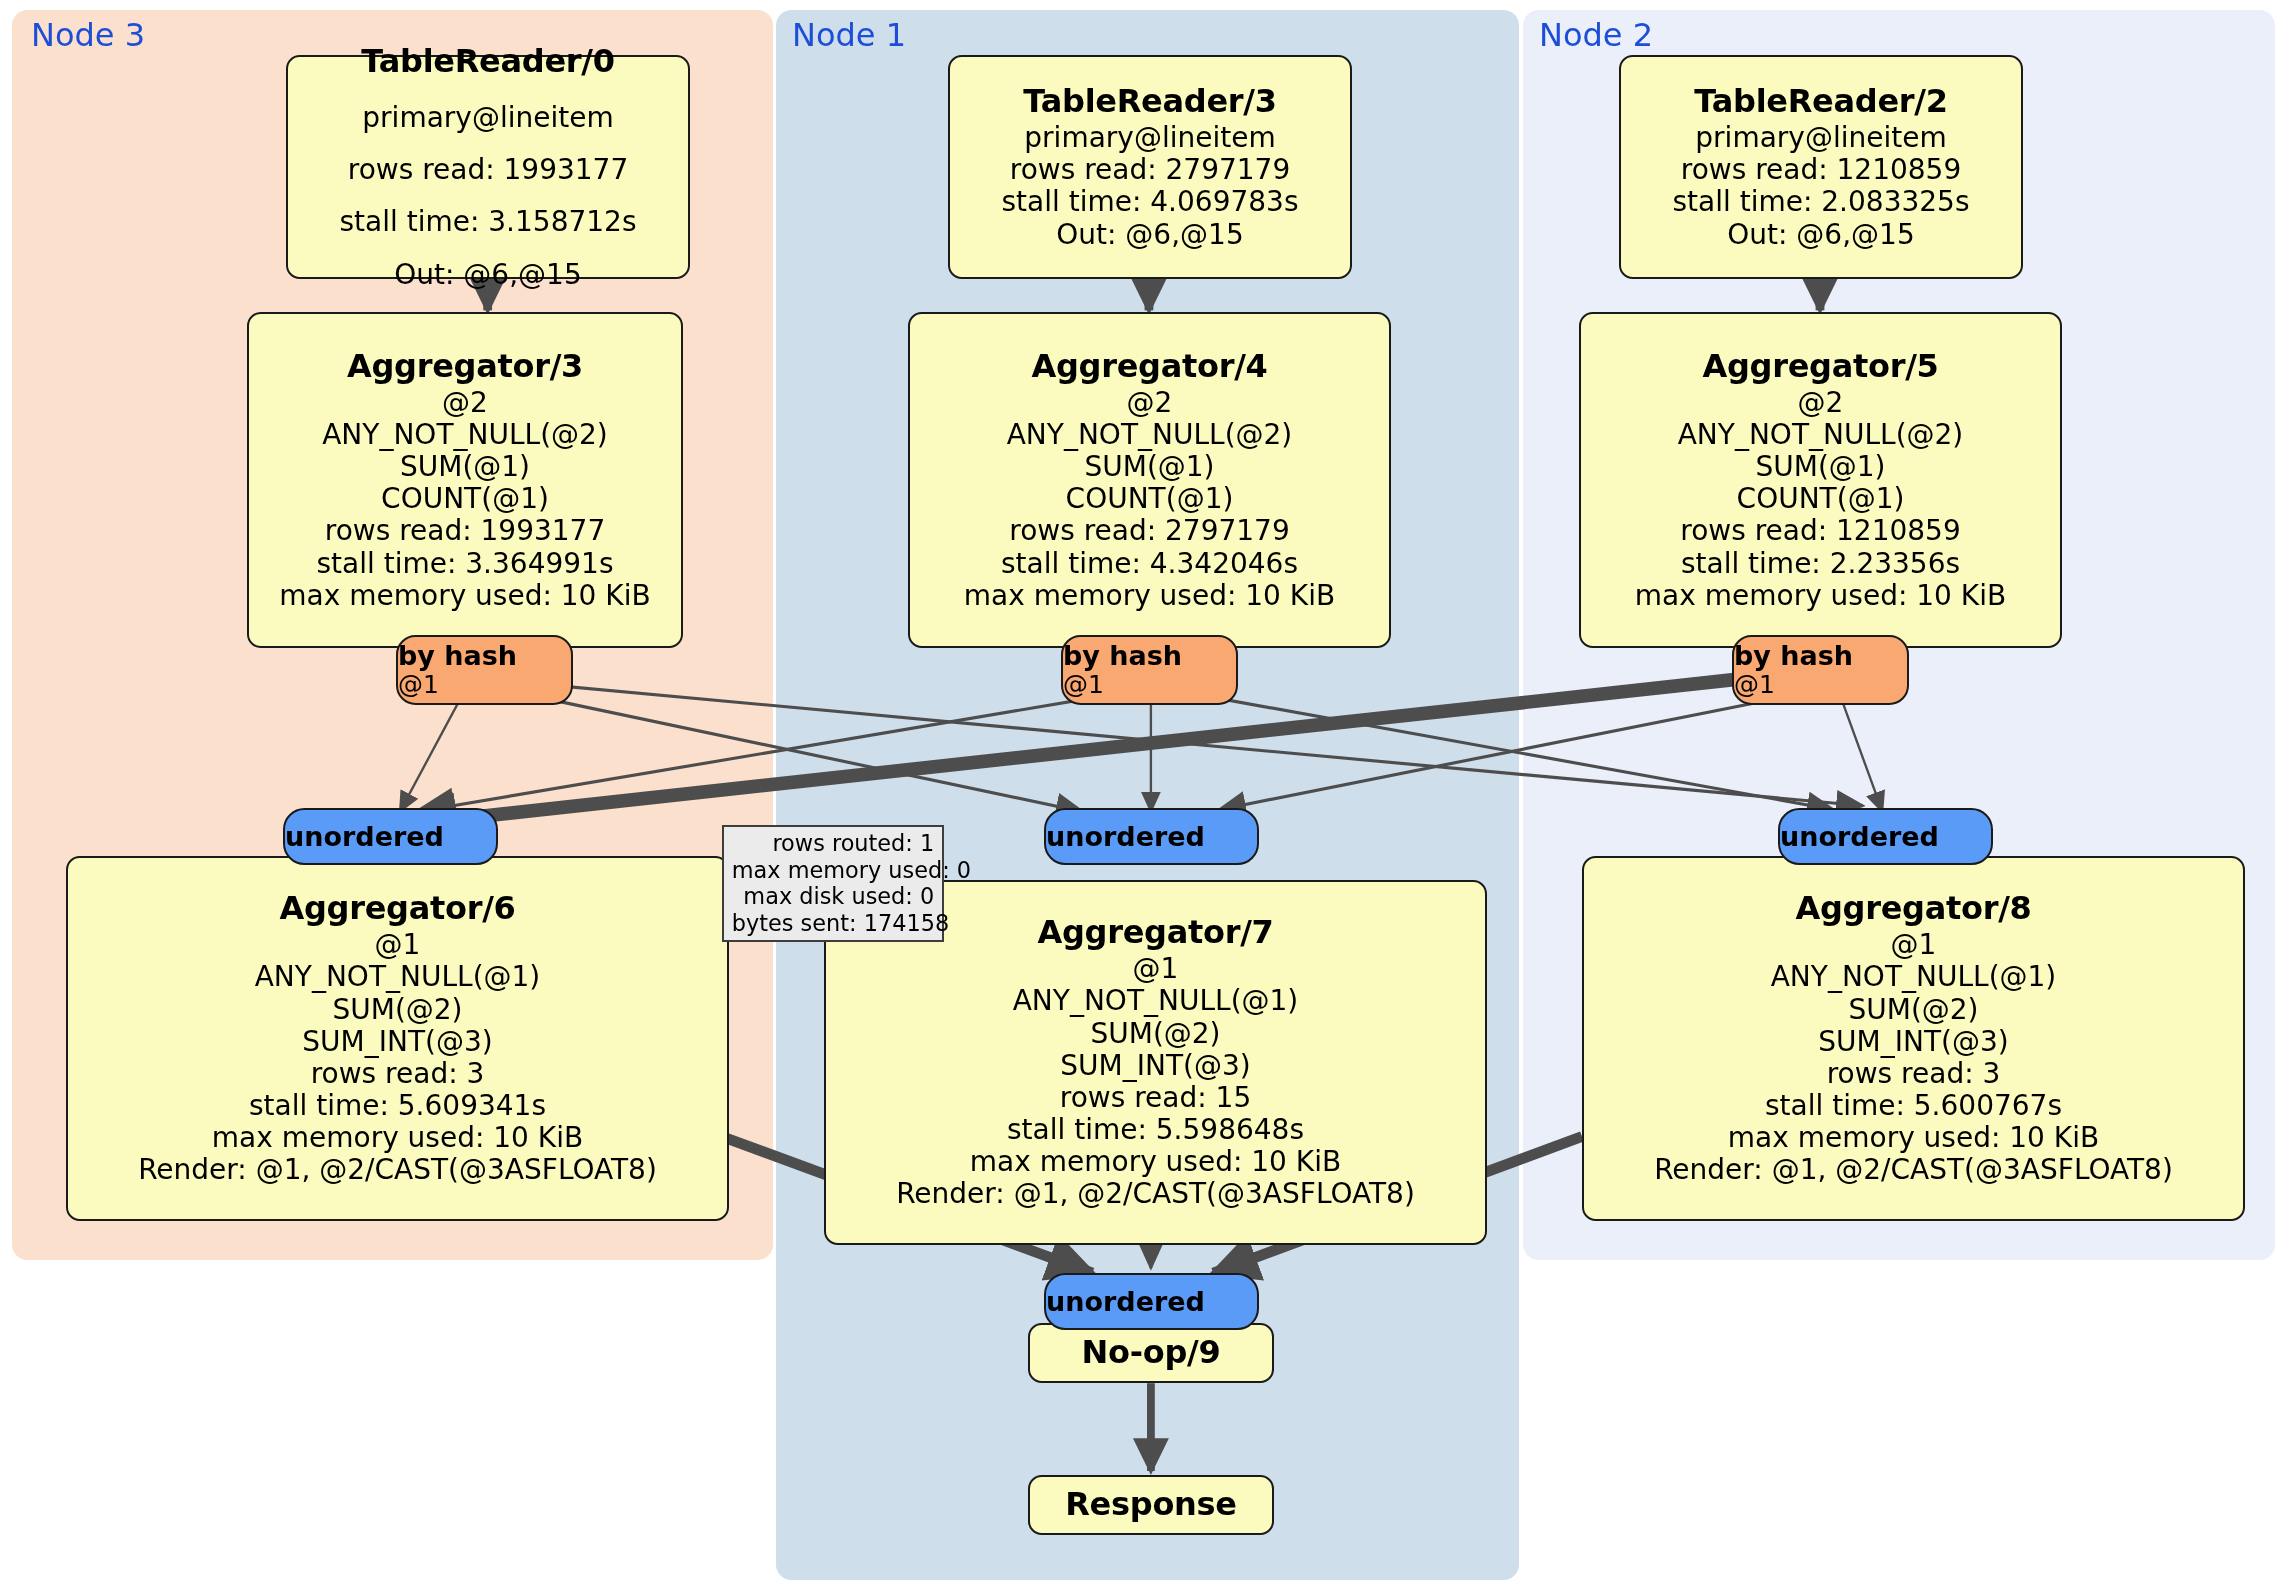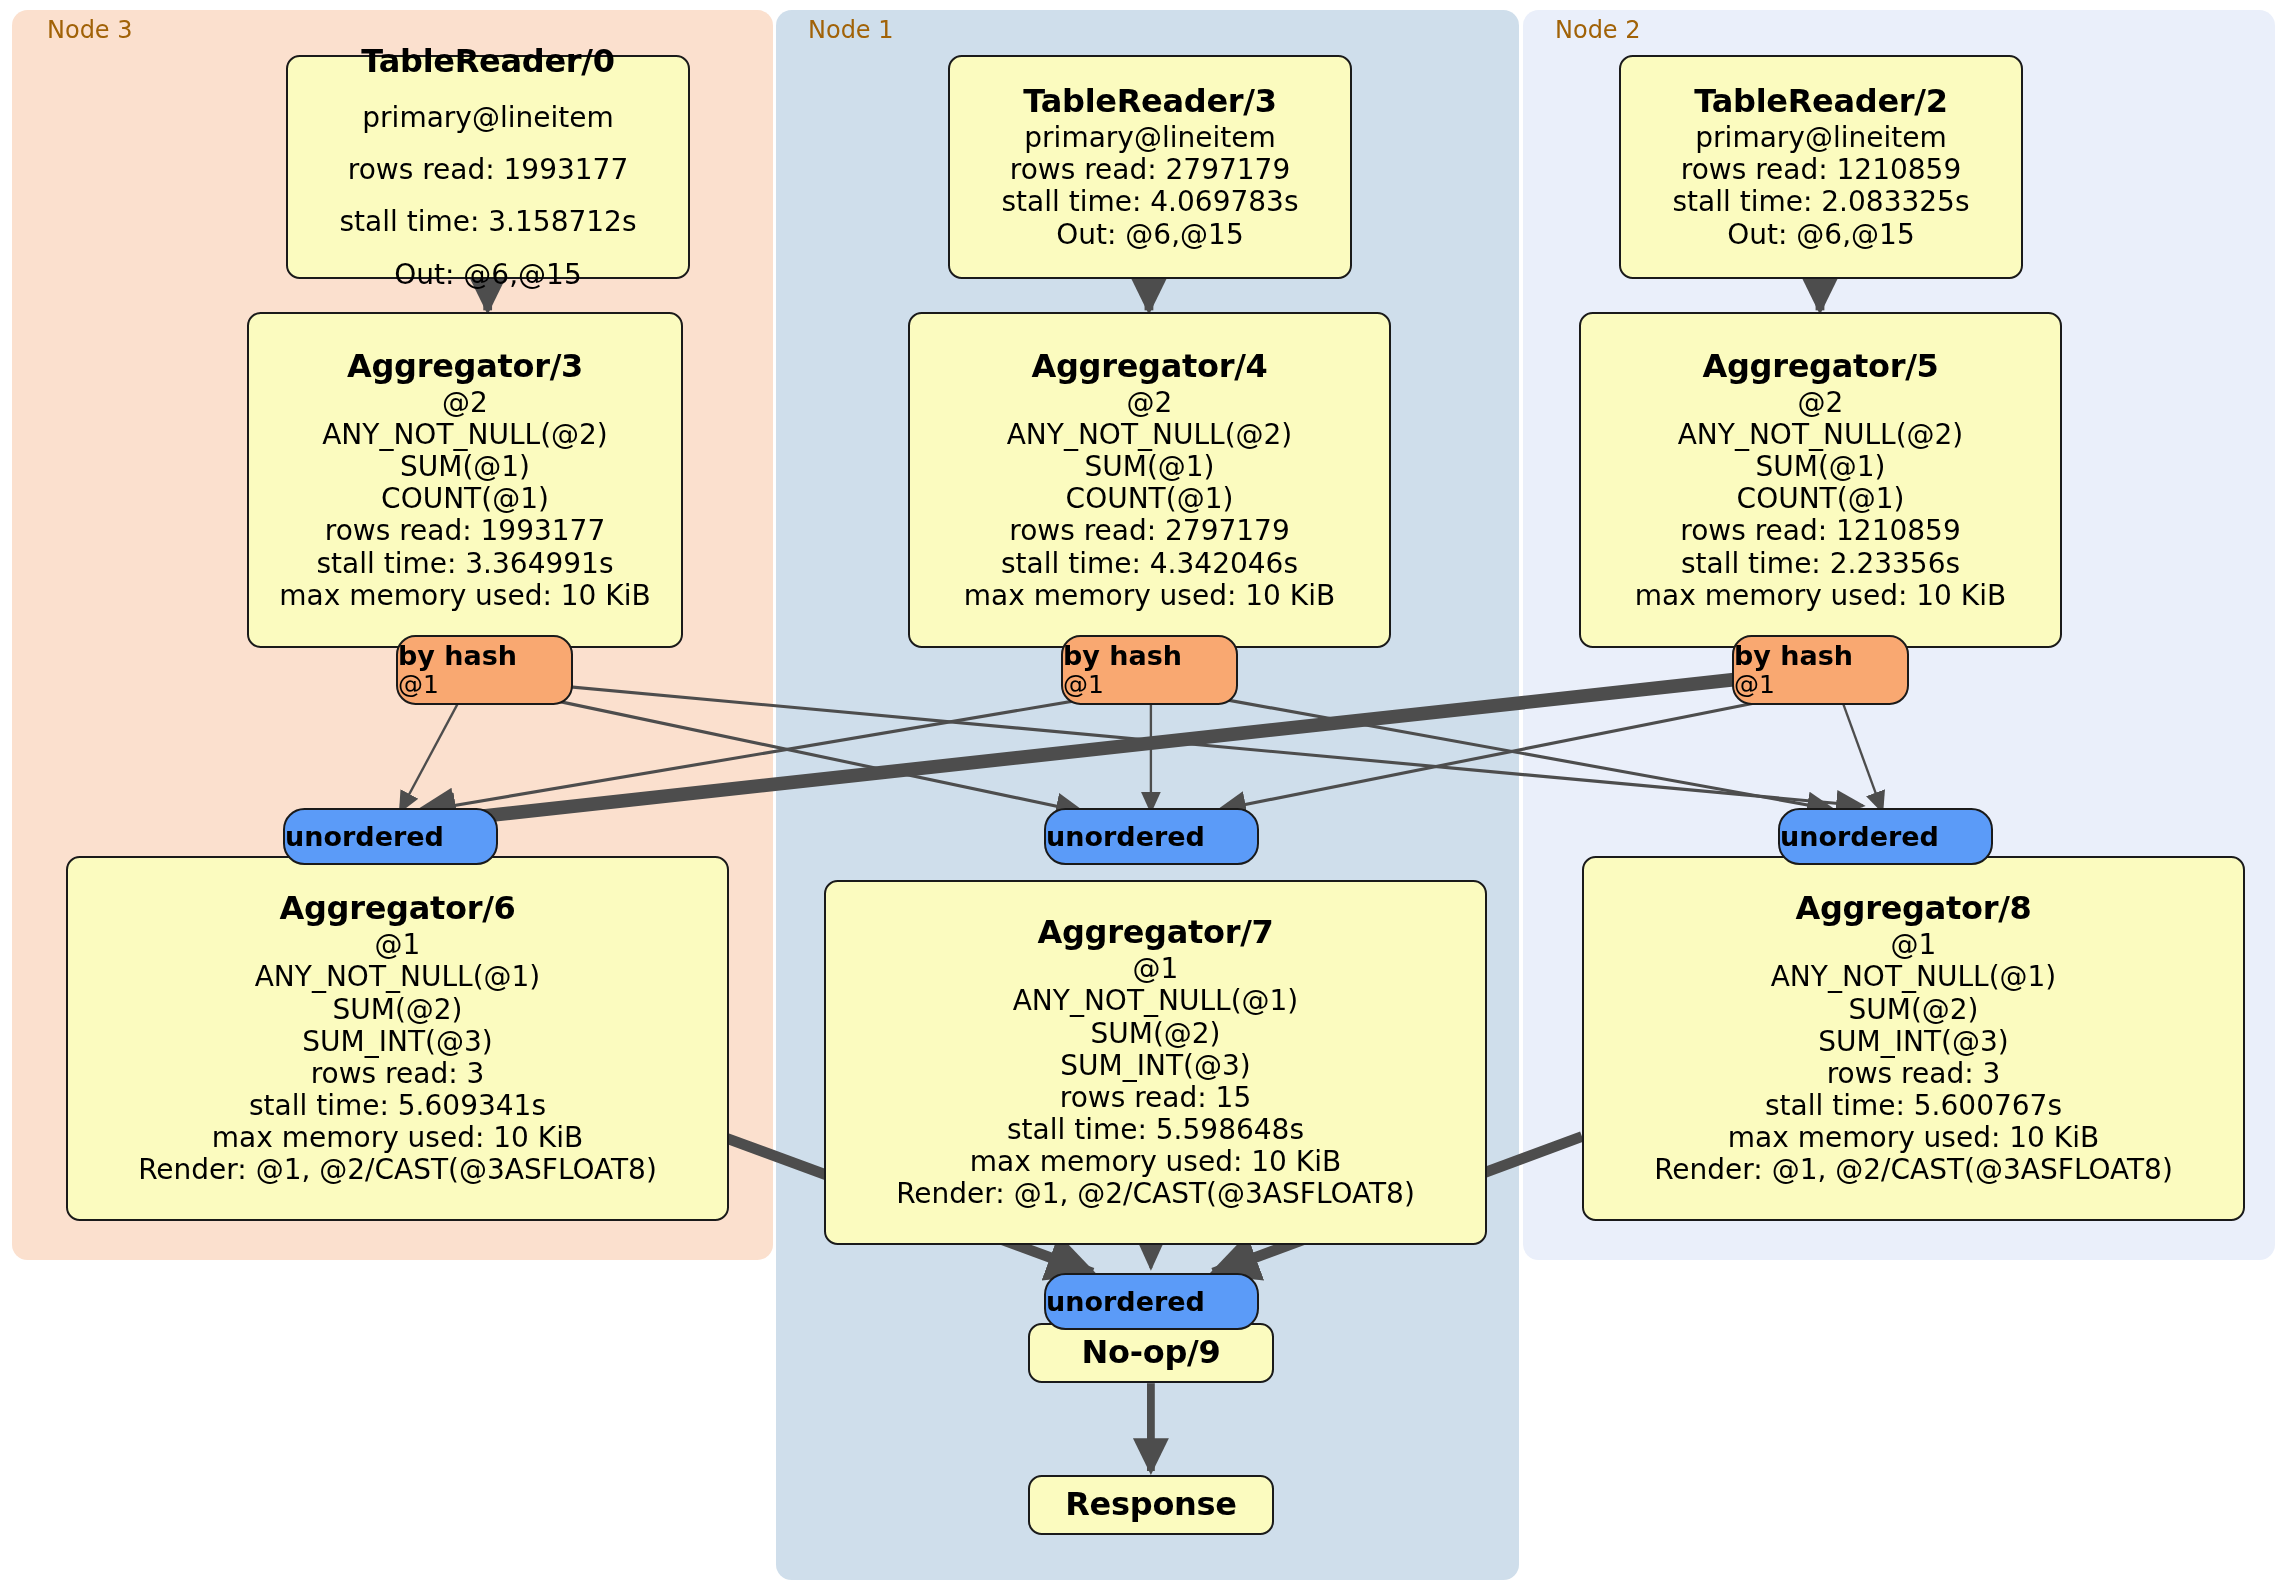--- a/index.html
+++ b/index.html
@@ -17,24 +17,23 @@
   }
   
   .cluster {
     position: absolute;
     border-radius: 15.6px;
     box-sizing: border-box;
   }
   .cluster-label {
     position: absolute;
     font-family: "DejaVu Sans", sans-serif;
-    font-size: 24px;
-    color: #a16207;
+    font-size: 32px;
+    color: #1d4ed8;
     white-space: nowrap;
-    margin-left: 16px;
   }
   
   #edges {
     position: absolute;
     left: 0; top: 0;
     width: 2294px;
     height: 1596px;
     pointer-events: none;
   }
   
@@ -271,20 +270,26 @@
     <div class="line">@1</div>
     <div class="line">ANY_NOT_NULL(@1)</div>
     <div class="line">SUM(@2)</div>
     <div class="line">SUM_INT(@3)</div>
     <div class="line">rows read: 3</div>
     <div class="line">stall time: 5.600767s</div>
     <div class="line">max memory used: 10 KiB</div>
     <div class="line">Render: @1, @2/CAST(@3ASFLOAT8)</div>
   </div>
 
+  <div class="stats-box" style="left:722px; top:825px; width:222px;">
+    <div class="sline">rows routed: 1</div>
+    <div class="sline">max memory used: 0</div>
+    <div class="sline">max disk used: 0</div>
+    <div class="sline">bytes sent: 174158</div>
+  </div>
 
   <div class="pill unordered" style="left:1044px; top:1273px; width:215px; height:57px;">
     <div class="ptitle">unordered</div>
   </div>
 
   <div class="op single" style="left:1028px; top:1323px; width:246px; height:60px;">
     <div class="title">No-op/9</div>
   </div>
 
   <div class="op single" style="left:1028px; top:1475px; width:246px; height:60px;">

